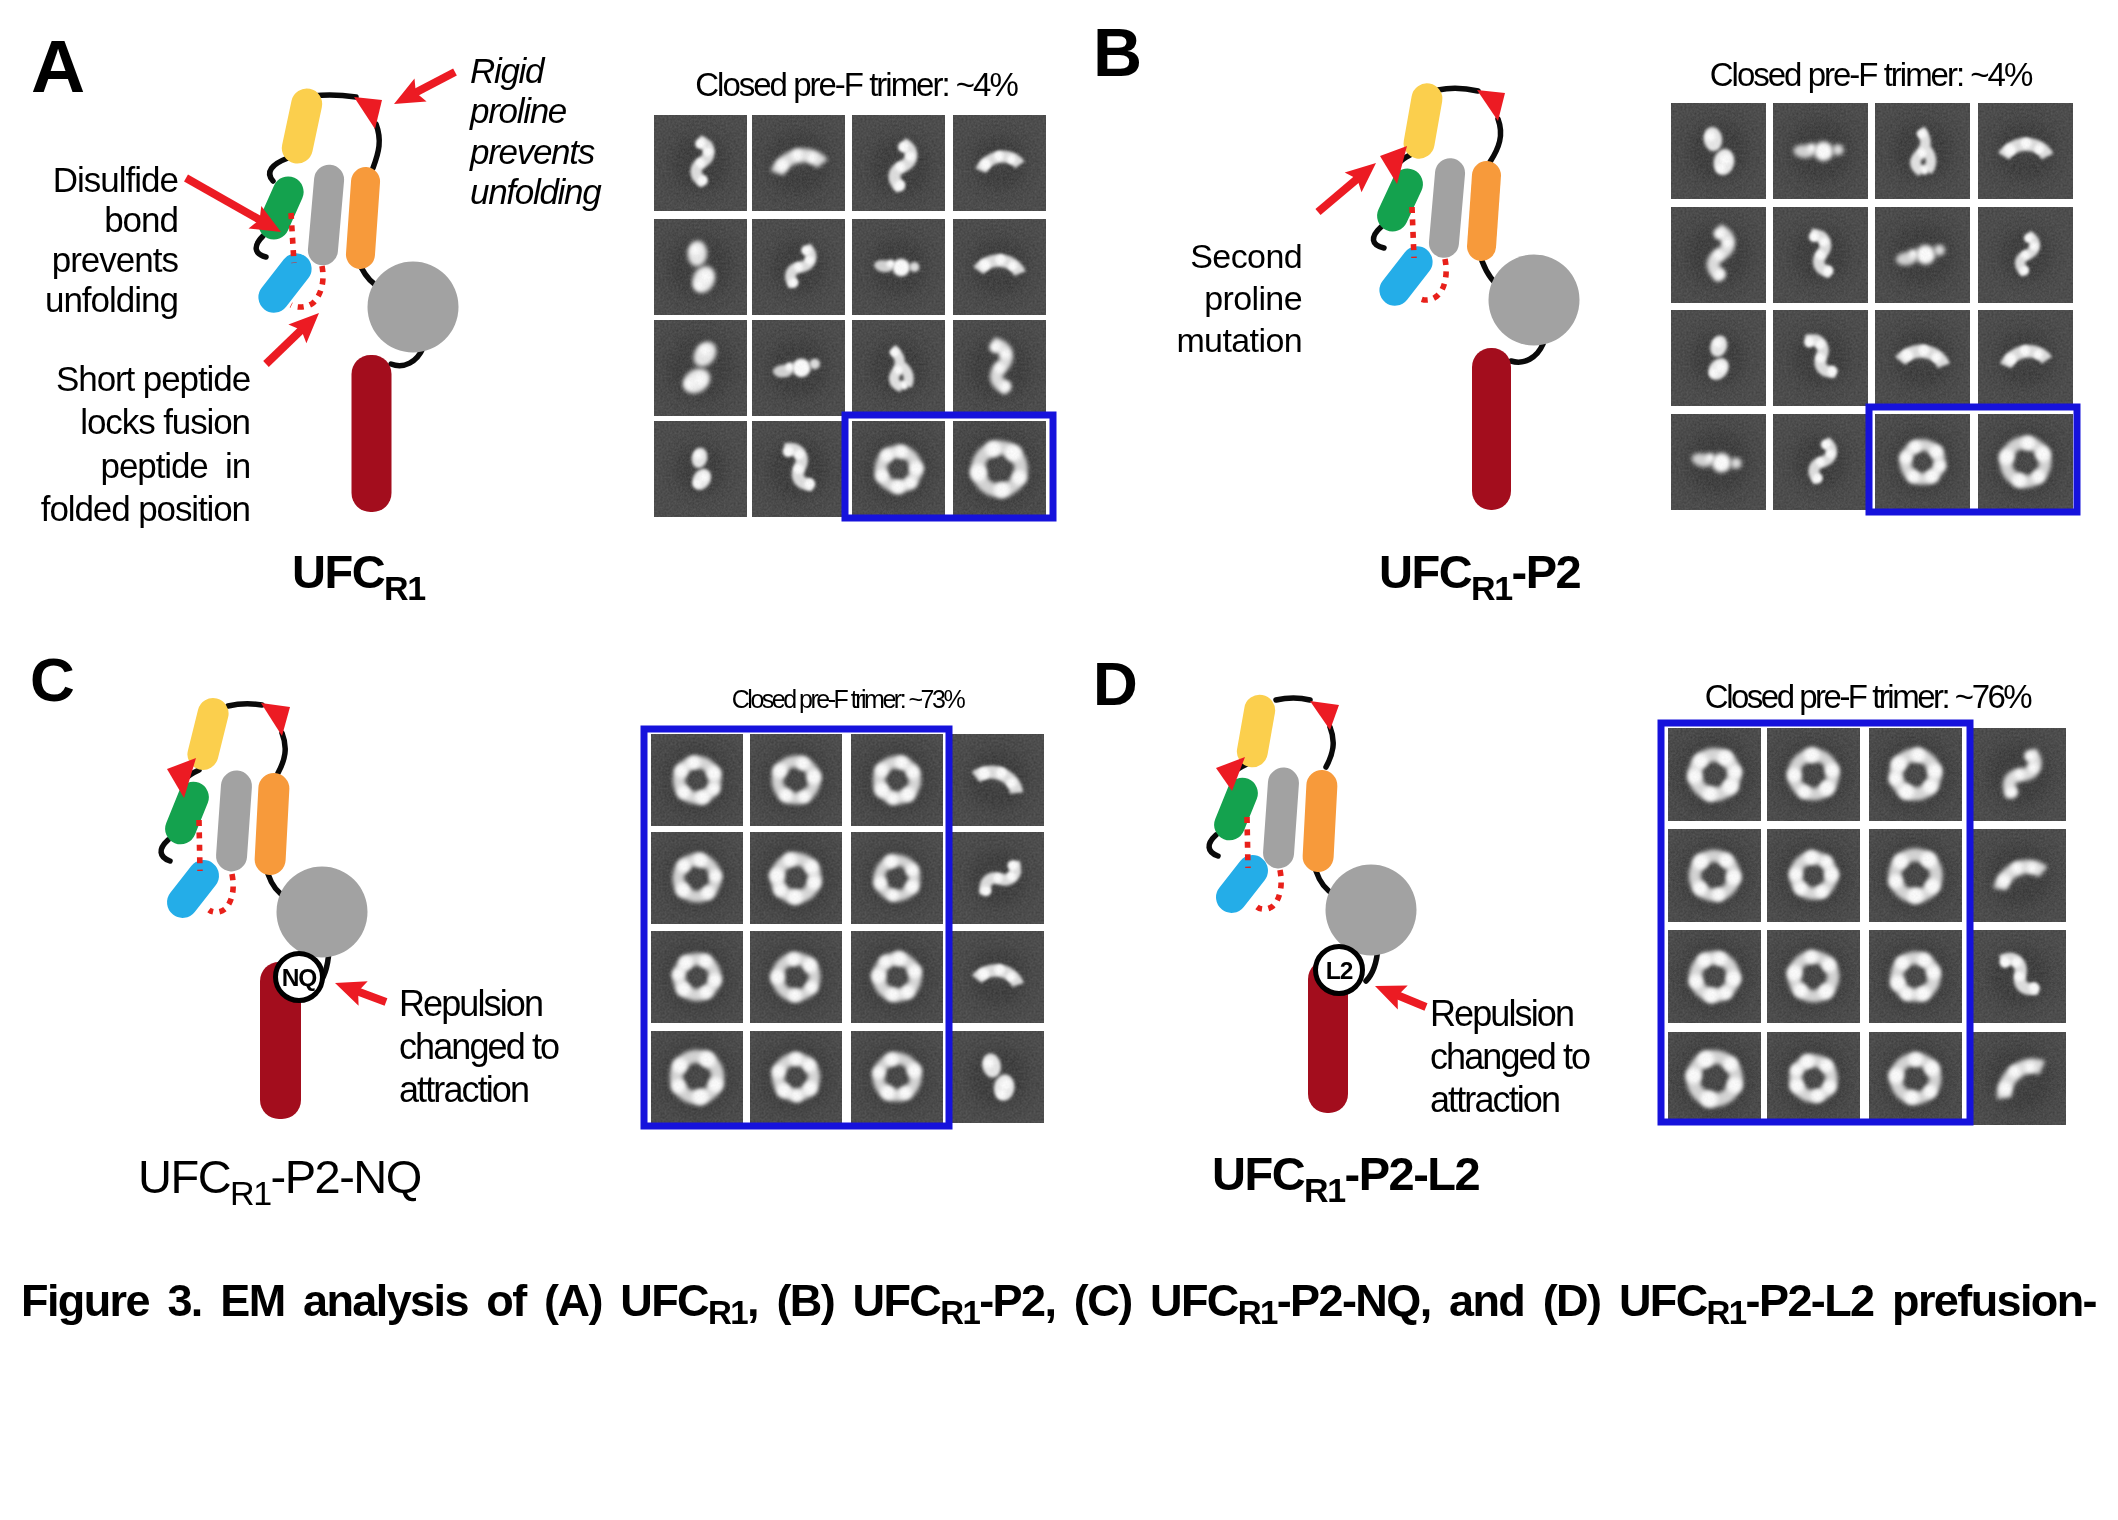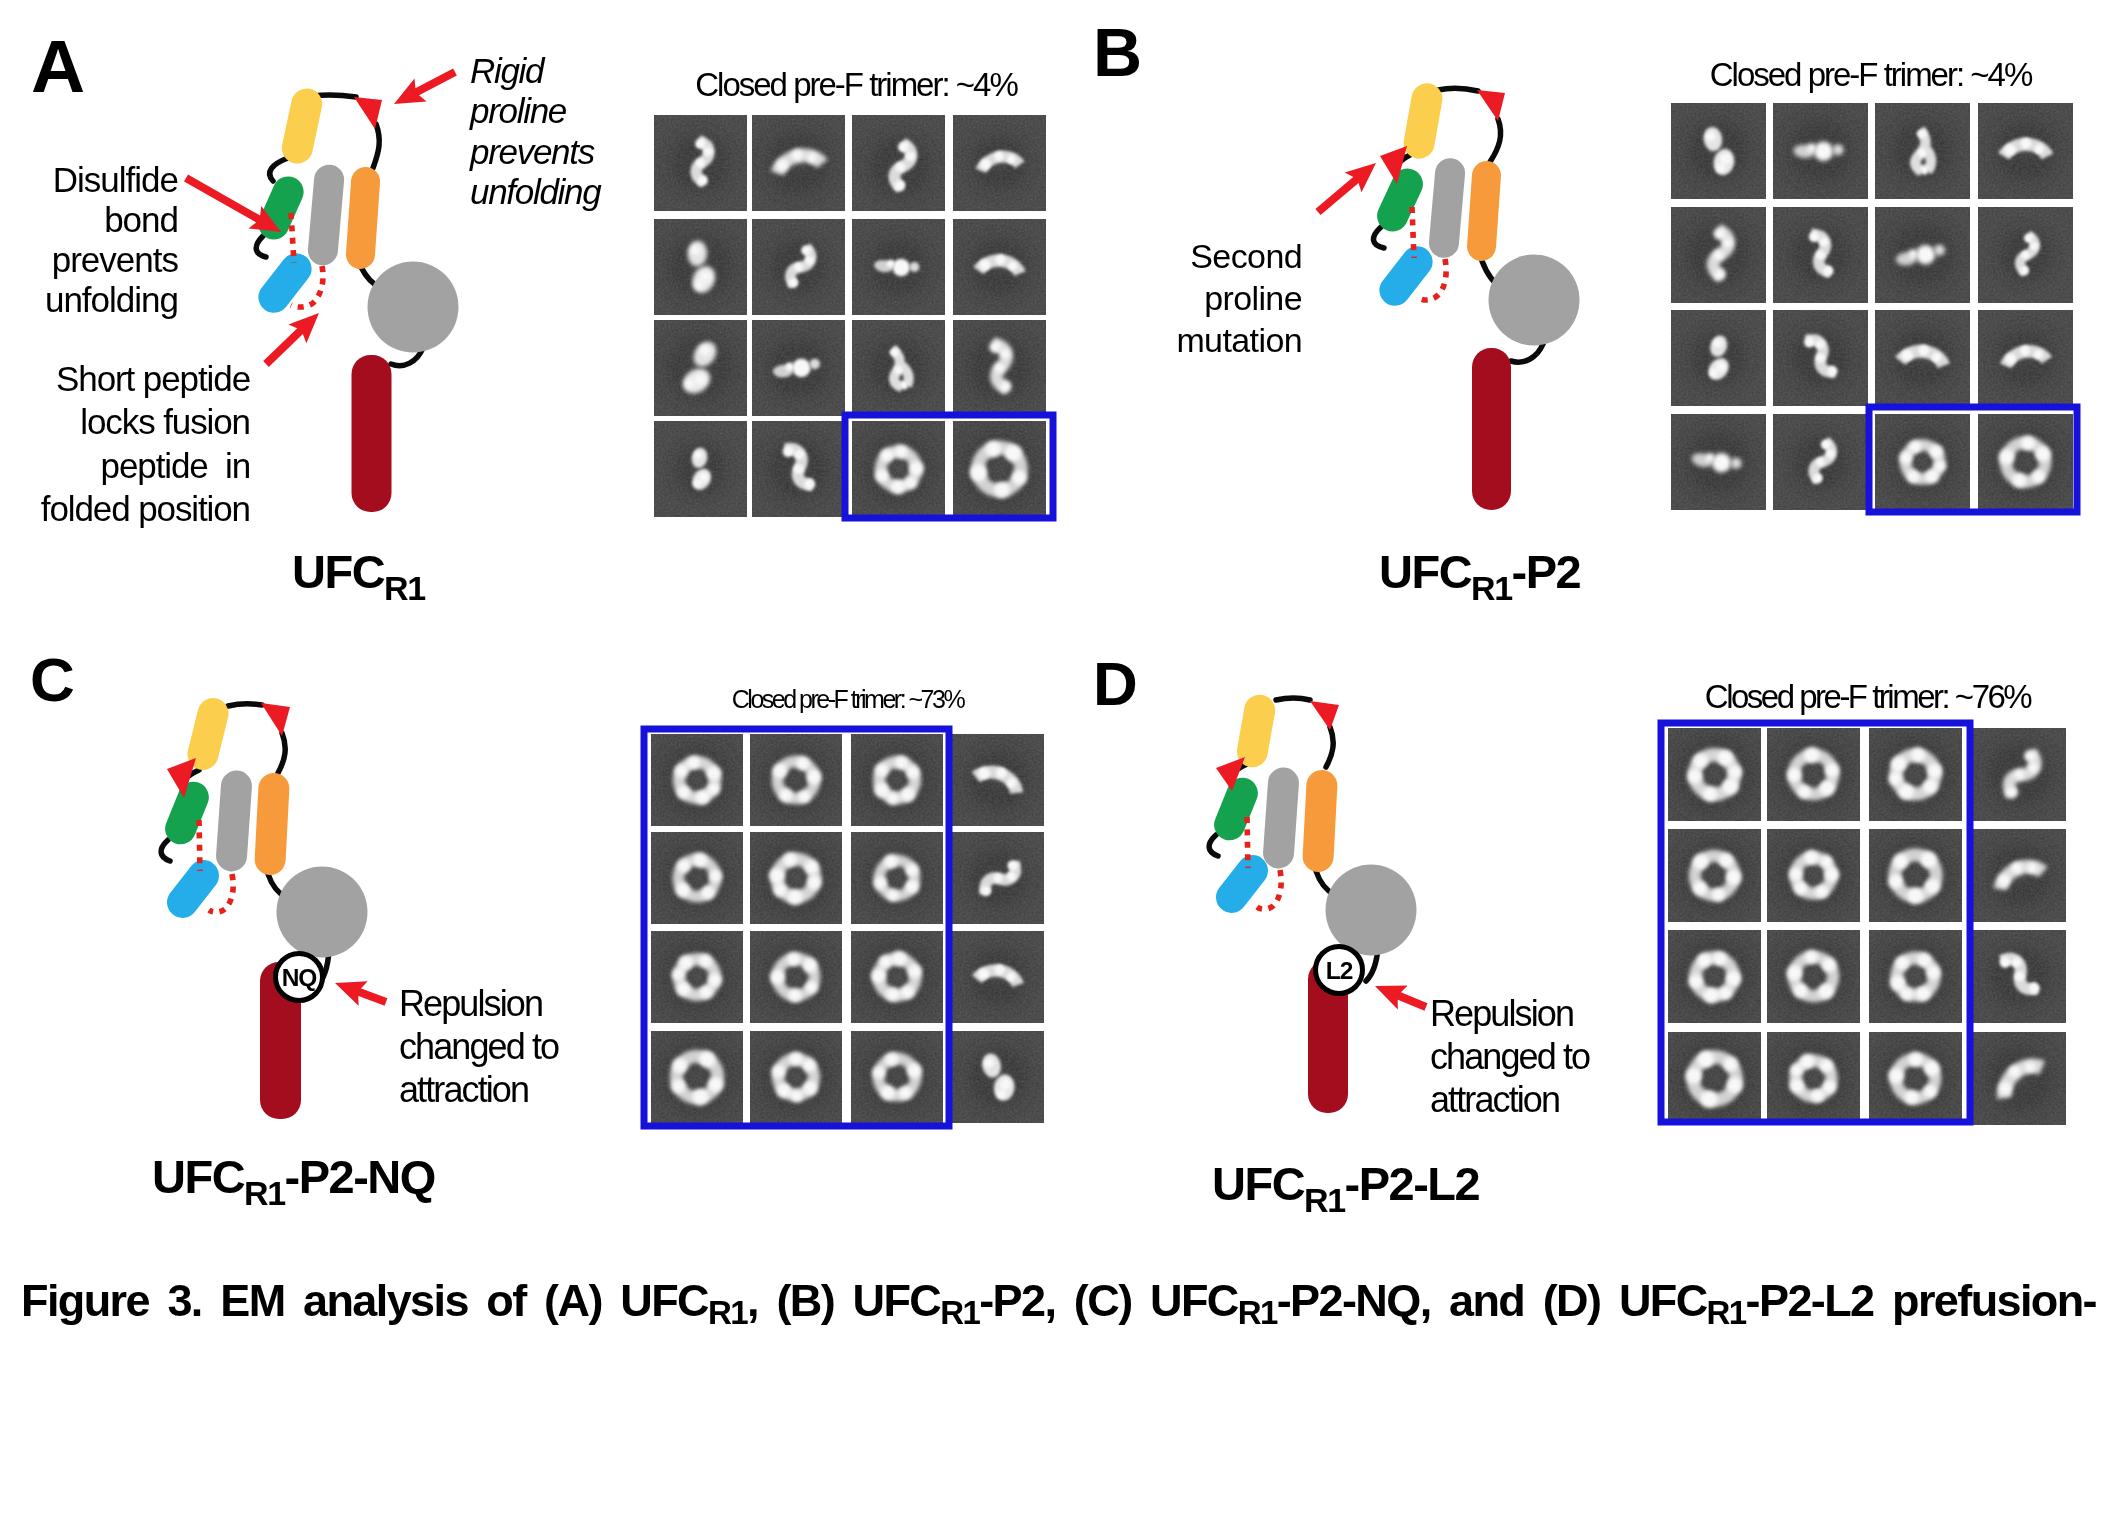--- a/index.html
+++ b/index.html
@@ -653,16 +653,16 @@
 <div style="position:absolute;top:356.6px;font-size:35px;line-height:43.5px;white-space:pre;letter-spacing:-1.1px;left:0;width:250px;text-align:right;">Short peptide<br>locks fusion<br>peptide  in<br>folded position</div>
 <div style="position:absolute;top:186.8px;font-size:34px;line-height:42px;white-space:pre;letter-spacing:-0.6px;left:0;width:1302px;text-align:right;margin-top:48px;">Second<br>proline<br>mutation</div>
 <div style="position:absolute;top:981.5px;font-size:36px;line-height:43px;white-space:pre;letter-spacing:-1.9px;left:399px;text-align:left;">Repulsion<br>changed to<br>attraction</div>
 <div style="position:absolute;top:992.0px;font-size:36px;line-height:43px;white-space:pre;letter-spacing:-1.9px;left:1430px;text-align:left;">Repulsion<br>changed to<br>attraction</div>
 <div style="position:absolute;top:66.2px;font-size:33px;line-height:38px;white-space:pre;letter-spacing:-2.0px;left:456px;width:800px;text-align:center;">Closed pre-F trimer: ~4%</div>
 <div style="position:absolute;top:56.2px;font-size:33px;line-height:38px;white-space:pre;letter-spacing:-2.0px;left:1470.5px;width:800px;text-align:center;">Closed pre-F trimer: ~4%</div>
 <div style="position:absolute;top:679.6px;font-size:25px;line-height:38px;white-space:pre;letter-spacing:-2.5px;left:447.5px;width:800px;text-align:center;">Closed pre-F trimer: ~73%</div>
 <div style="position:absolute;top:677.6px;font-size:33px;line-height:38px;white-space:pre;letter-spacing:-2.5px;left:1467.5px;width:800px;text-align:center;">Closed pre-F trimer: ~76%</div>
 <div style="position:absolute;left:292px;top:544.7px;font-size:47px;line-height:54.0px;font-weight:bold;white-space:pre;letter-spacing:-1.5px">UFC<span style="font-size:34px;vertical-align:-12px">R1</span></div>
 <div style="position:absolute;left:1379px;top:544.7px;font-size:47px;line-height:54.0px;font-weight:bold;white-space:pre;letter-spacing:-1.5px">UFC<span style="font-size:34px;vertical-align:-12px">R1</span>-P2</div>
-<div style="position:absolute;left:152px;top:1149.7px;font-size:47px;line-height:54.0px;font-weight:bold;white-space:pre;letter-spacing:-1.5px">UFC<span style="font-size:34px;vertical-align:-12px">R1</span>-P2-NQ</div>
-<div style="position:absolute;left:1212px;top:1146.7px;font-size:47px;line-height:74px;font-weight:bold;white-space:pre;letter-spacing:-1.5px">UFC<span style="font-size:34px;vertical-align:-12px">R1</span>-P2-L2</div>
+<div style="position:absolute;left:138px;top:1149.7px;font-size:47px;line-height:54.0px;font-weight:normal;white-space:pre;letter-spacing:-1.5px">UFC<span style="font-size:34px;vertical-align:-12px">R1</span>-P2-NQ</div>
+<div style="position:absolute;left:1212px;top:1146.7px;font-size:47px;line-height:54.0px;font-weight:bold;white-space:pre;letter-spacing:-1.5px">UFC<span style="font-size:34px;vertical-align:-12px">R1</span>-P2-L2</div>
 <div style="position:absolute;left:21px;top:1272.0px;width:2075px;font-size:45px;line-height:57.4px;letter-spacing:-1.6px;">
     <div style="text-align:justify;text-align-last:justify"><b>Figure 3. EM analysis of (A) UFC<span style="font-size:33px;vertical-align:-8px">R1</span>, (B) UFC<span style="font-size:33px;vertical-align:-8px">R1</span>-P2, (C) UFC<span style="font-size:33px;vertical-align:-8px">R1</span>-P2-NQ, and (D) UFC<span style="font-size:33px;vertical-align:-8px">R1</span>-P2-L2 prefusion-</b></div>
   </div>
 </body></html>

